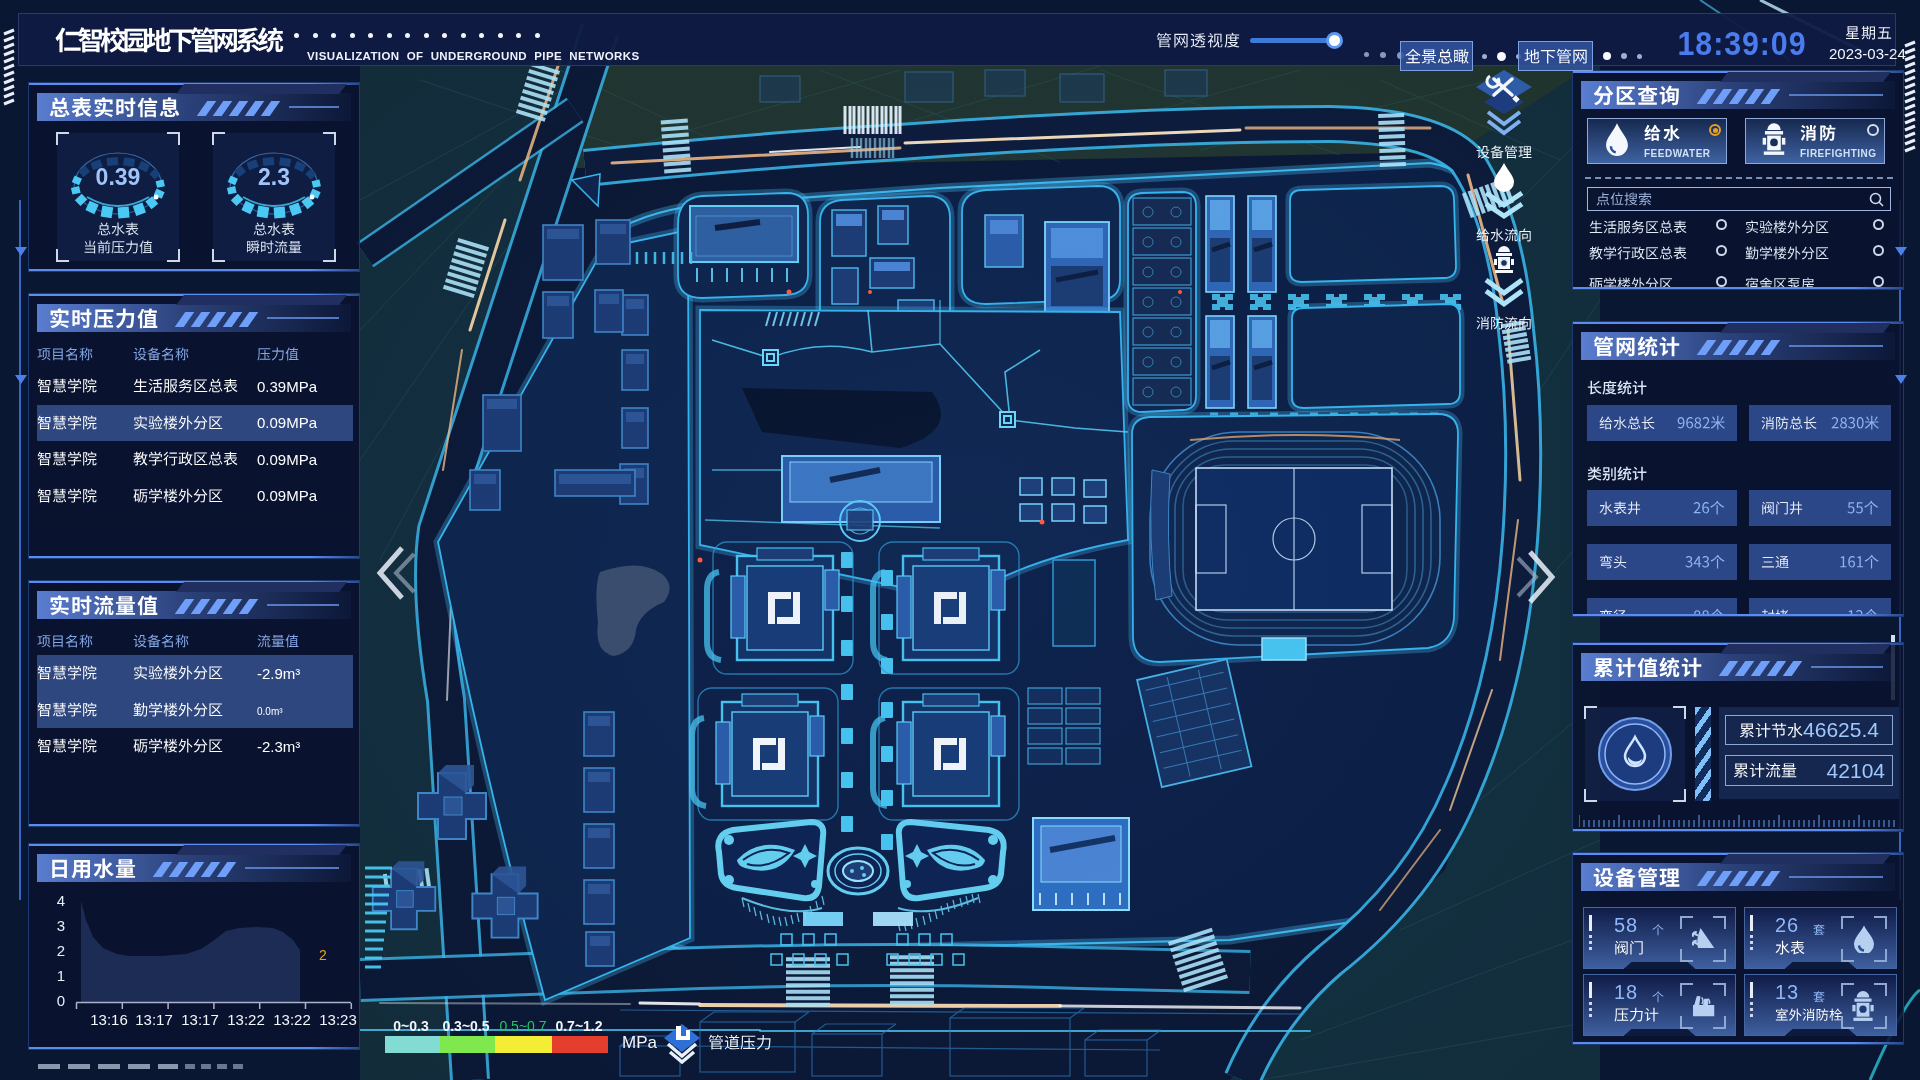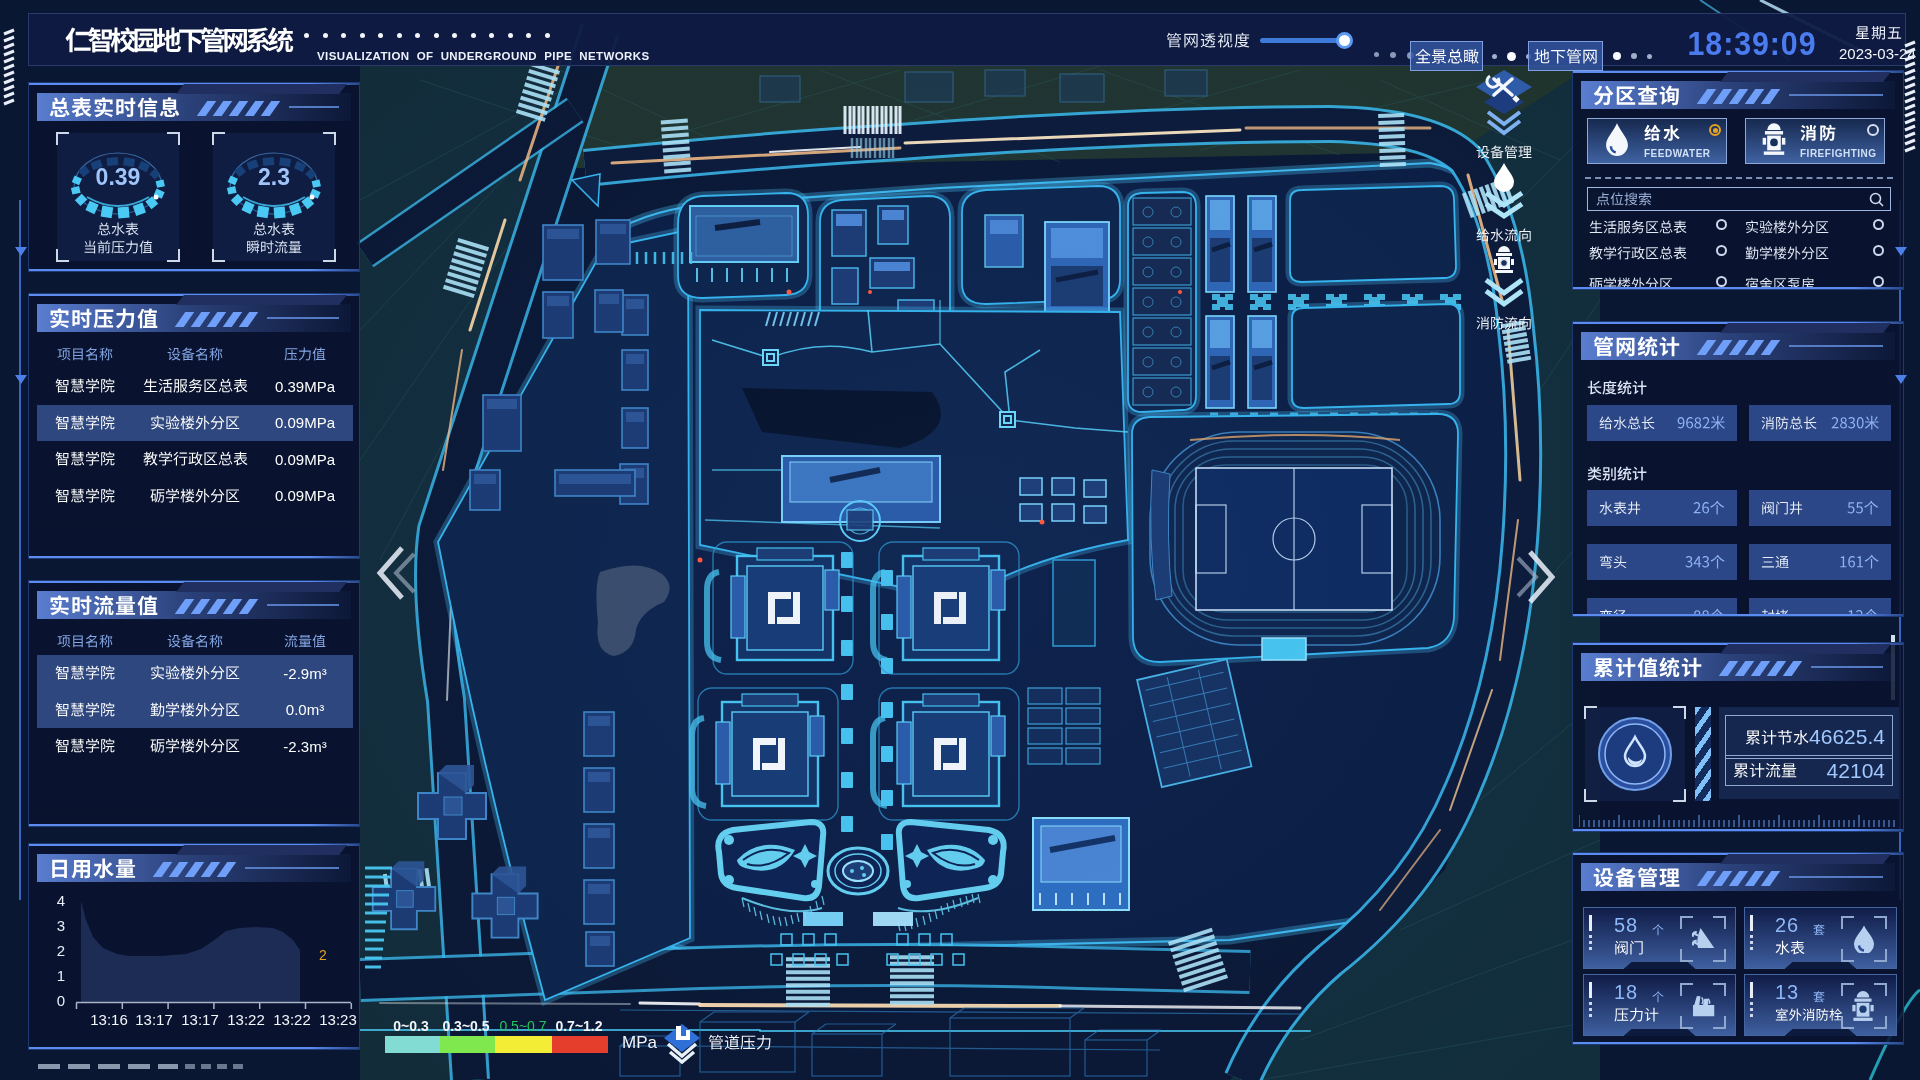--- a/index.html
+++ b/index.html
@@ -1,20 +1,20 @@
 <!DOCTYPE html>
 <html><head><meta charset="utf-8"><title>pipe</title><style>
 *{margin:0;padding:0;box-sizing:border-box}
 html,body{width:1920px;height:1080px;overflow:hidden;background:#081228;
  font-family:"Liberation Sans",sans-serif}
 #stage{position:absolute;left:0;top:0;width:1920px;height:1080px;overflow:hidden}
 .abs{position:absolute}
 svg.t{display:inline-block;vertical-align:middle}
 
-#hdr{position:absolute;left:28px;top:13px;width:1878px;height:53px;
+#hdr{position:absolute;left:18px;top:13px;width:1878px;height:53px;
  background:#0f1a42f2;border:1px solid #2a3a6a;z-index:30;
  display:flex;align-items:center}
 #hdr .dots{display:flex;gap:13.5px;margin:-8px 0 0 10px}
 #hdr .dots i{width:5px;height:5px;border-radius:50%;background:#f2f5fa;display:block}
 #logo-sub{position:absolute;left:288px;top:36px;width:260px;color:#eef2fc;font-size:11.5px;
  font-weight:bold;letter-spacing:.4px;white-space:nowrap}
 
 .panel{position:absolute;width:332px;background:rgba(9,19,46,.86);border:1px solid #1e3a72;z-index:20;overflow:hidden}
 .panel:before{content:"";position:absolute;left:0;top:0;width:100%;height:2px;
  background:linear-gradient(90deg,#5c8cf0,#5c8cf0 85%,#2a4a8f)}
@@ -30,21 +30,21 @@
 
 .gcard{position:absolute;top:50px;width:122px;height:128px;background:rgba(28,48,100,.38)}
 .gcard .lab{position:absolute;left:0;width:100%;text-align:center}
 .cb{position:absolute;width:13px;height:13px;border:2px solid #cdd8e8;z-index:3}
 .cb.tl{left:-1px;top:-1px;border-right:none;border-bottom:none}
 .cb.tr{right:-1px;top:-1px;border-left:none;border-bottom:none}
 .cb.bl{left:-1px;bottom:-1px;border-right:none;border-top:none}
 .cb.br{right:-1px;bottom:-1px;border-left:none;border-top:none}
 
 table.dt{width:316px;margin:6px 8px 0 8px;border-collapse:collapse;table-layout:fixed}
-table.dt td{height:36.5px;text-align:center;vertical-align:middle;font-size:15px;color:#fff;
+table.dt td{height:36.5px;vertical-align:middle;font-size:15px;color:#fff;
  white-space:nowrap;overflow:hidden}
 table.dt tr.hl{background:rgba(70,104,176,.62)}
 table.dt tr.hd td{height:30px}
 
 .scard{position:absolute;height:36px;background:#2c4787;display:flex;align-items:center;justify-content:space-between;padding:0 12px}
 
 .dcard{position:absolute;width:153px;height:62px;background:linear-gradient(180deg,#101c48,#3e5f9f);
  border:1px solid #44659f}
 .dcard .wb{position:absolute;left:5px;top:7px;width:3px;height:16px;background:#e8eef8}
 .dcard .wd{position:absolute;left:5px;width:3px;height:3px;background:#cdd8ea}
@@ -1290,21 +1290,21 @@
               <td><svg class="t" width="90" height="20">
                   <g fill="#ffffff" transform="translate(0,15.30) scale(15.000)">
                     <use href="#nR52E4" x="0.00"></use>
                     <use href="#nR5B66" x="1.00"></use>
                     <use href="#nR697C" x="2.00"></use>
                     <use href="#nR5916" x="3.00"></use>
                     <use href="#nR5206" x="4.00"></use>
                     <use href="#nR533A" x="5.00"></use>
                   </g>
                 </svg></td>
-              <td><span style="font-size:15px">0.0m³</span></td>
+              <td><span style="font-size:10px">0.0m³</span></td>
             </tr>
             <tr>
               <td><svg class="t" width="60" height="20">
                   <g fill="#ffffff" transform="translate(0,15.30) scale(15.000)">
                     <use href="#nR667A" x="0.00"></use>
                     <use href="#nR6167" x="1.00"></use>
                     <use href="#nR5B66" x="2.00"></use>
                     <use href="#nR9662" x="3.00"></use>
                   </g>
                 </svg></td>
@@ -1694,21 +1694,21 @@
         <span class="hline"></span>
       </div>
       <div class="abs" style="left:12px;top:64px;width:100px;height:94px;background:rgba(28,48,100,.38)"><i class="cb tl"></i><i class="cb tr"></i><i class="cb bl"></i><i class="cb br"></i><svg width="100" height="94">
           <circle cx="50" cy="47" r="36" fill="#2b4f9e" stroke="#6f9fe8" stroke-width="2"></circle>
           <circle cx="50" cy="47" r="30" fill="#1d3c80" stroke="#8fb8f8" stroke-width="1.5"></circle>
           <path d="M50,30 C46,38 40,43 40,49 a10,10 0 0 0 20,0 C60,43 54,38 50,30 Z" fill="none" stroke="#cfe4ff" stroke-width="2.5"></path>
           <path d="M43,50 a7,7 0 0 0 14,2 q-7,6 -14,-2z" fill="#cfe4ff"></path>
         </svg></div>
       <div class="abs" style="left:122px;top:64px;width:16px;height:94px;background:repeating-linear-gradient(125deg,#7fc0f8 0 5px,#132c5c 5px 12px)"></div>
       <div class="abs" style="left:146px;top:64px;width:180px;height:92px;background:#16274f"></div>
-      <div class="abs" style="left:152px;top:72px;width:168px;height:44px;border:1.5px solid #8fa8d0;display:flex;align-items:center;justify-content:flex-end;padding:0 7px">
+      <div class="abs" style="left:152px;top:72px;width:168px;height:30px;border:1.5px solid #8fa8d0;display:flex;align-items:center;justify-content:center;padding:0 7px">
         <svg class="t" width="64" height="21">
           <g fill="#ffffff" transform="translate(0,16.32) scale(16.000)">
             <use href="#nR7D2F" x="0.00"></use>
             <use href="#nR8BA1" x="1.00"></use>
             <use href="#nR8282" x="2.00"></use>
             <use href="#nR6C34" x="3.00"></use>
           </g>
         </svg>
         <span style="font-size:21px;color:#9fc8ff">46625.4</span>
       </div>

